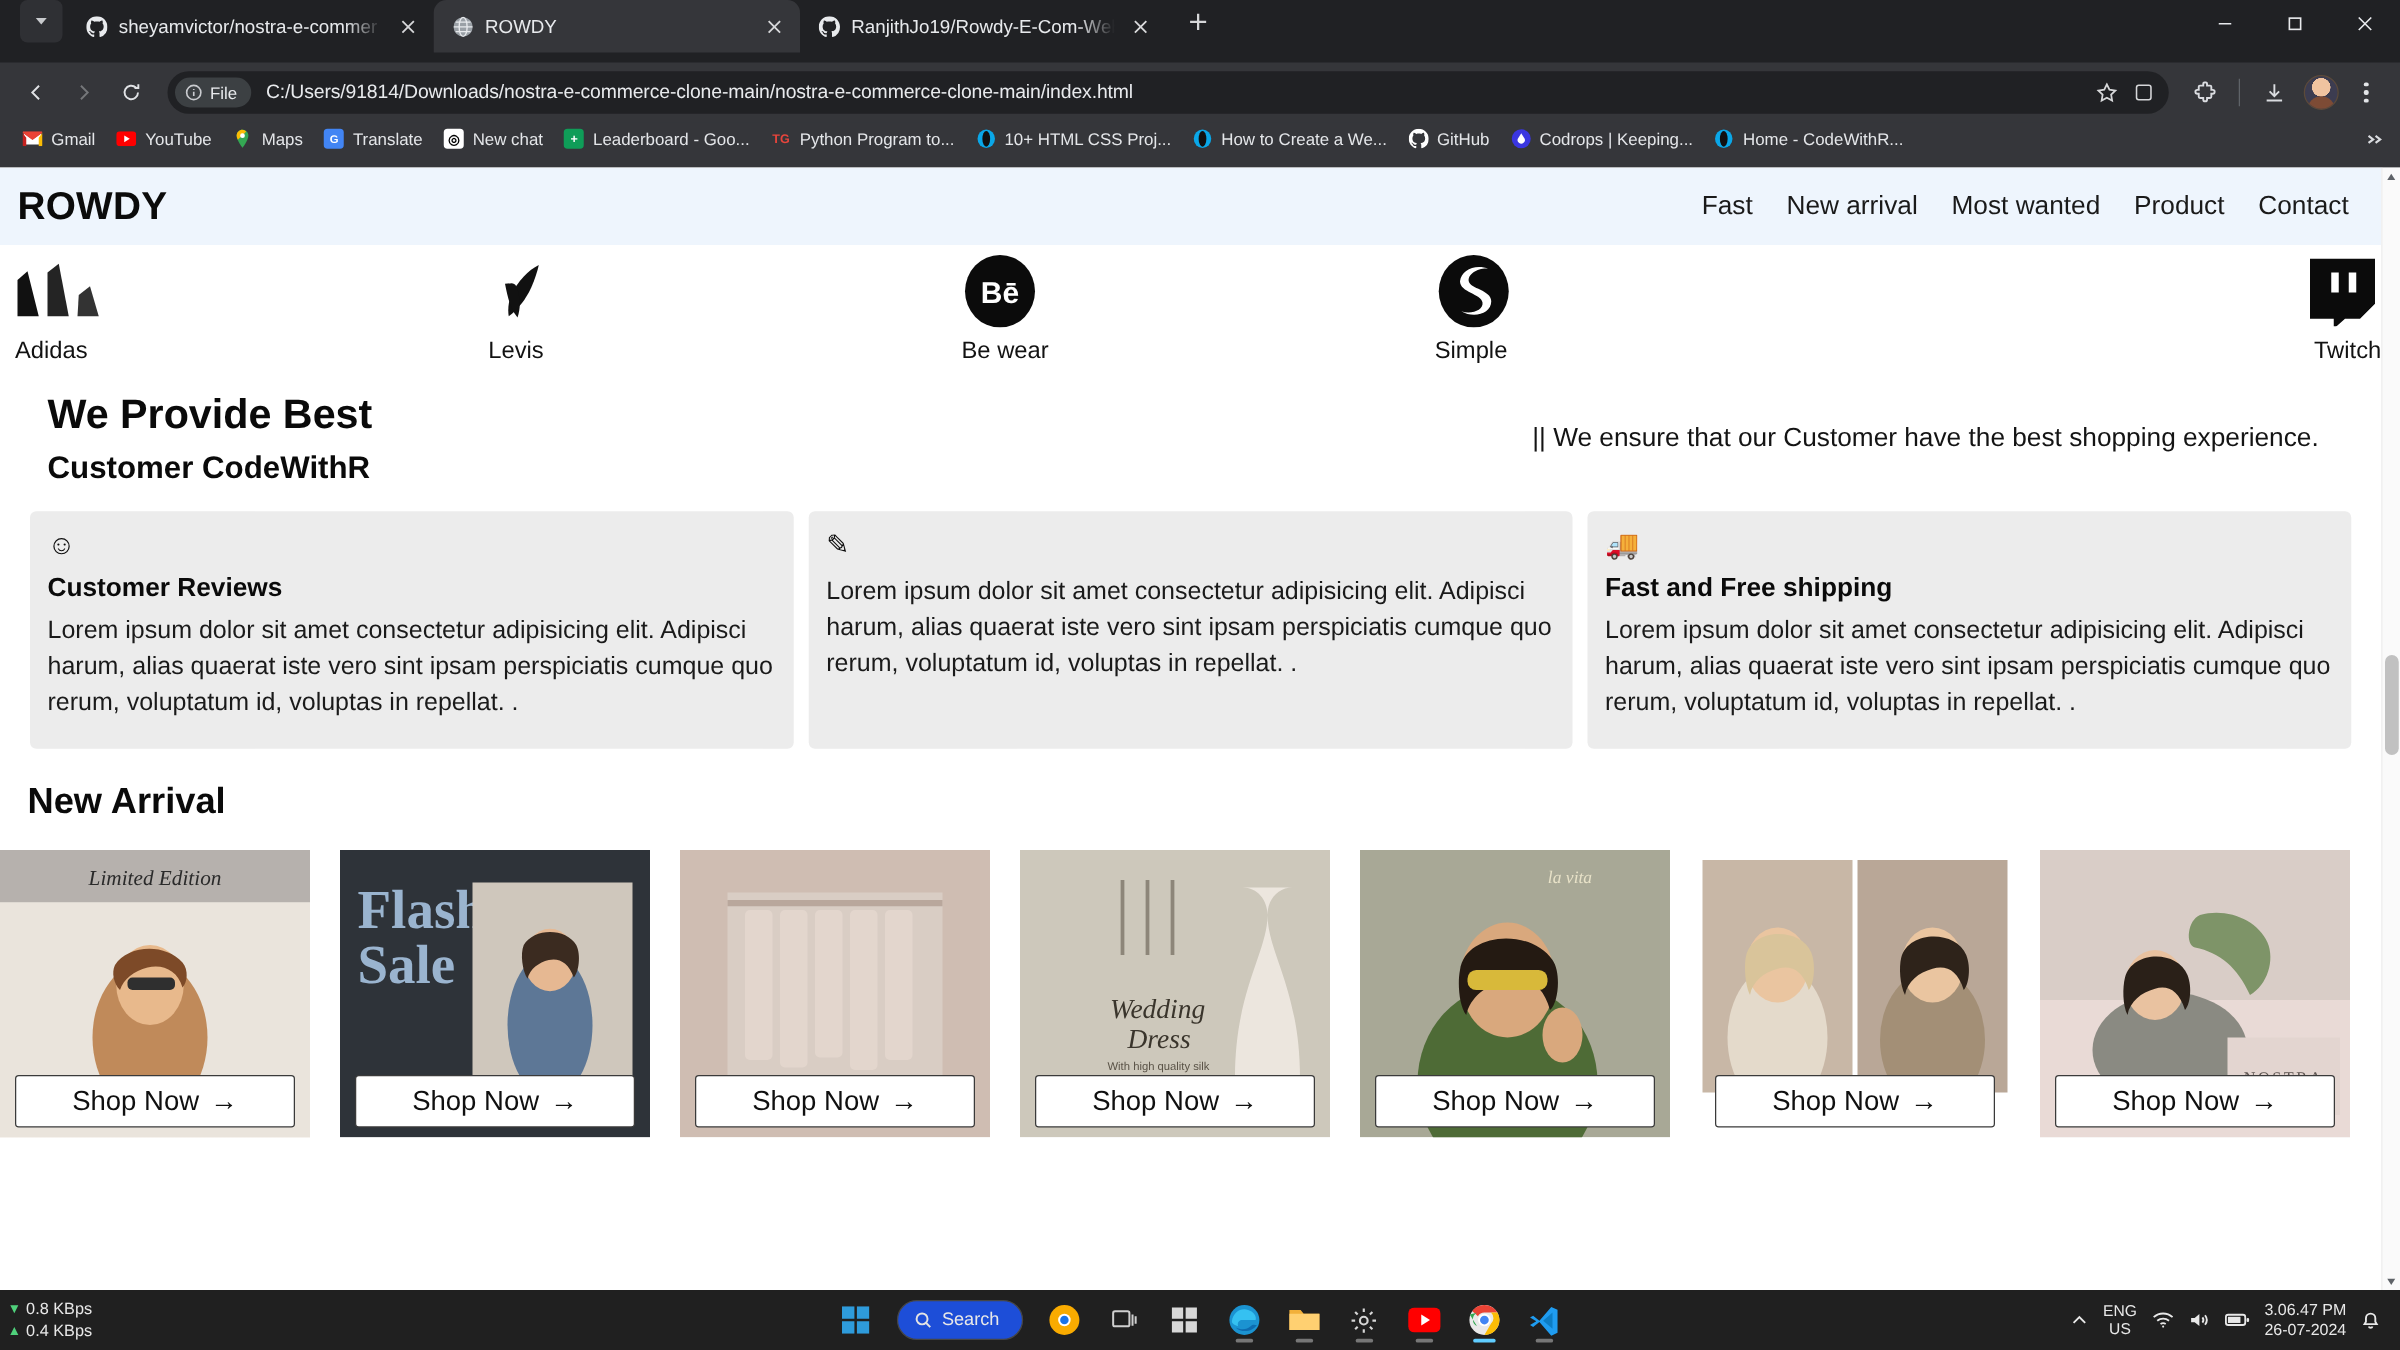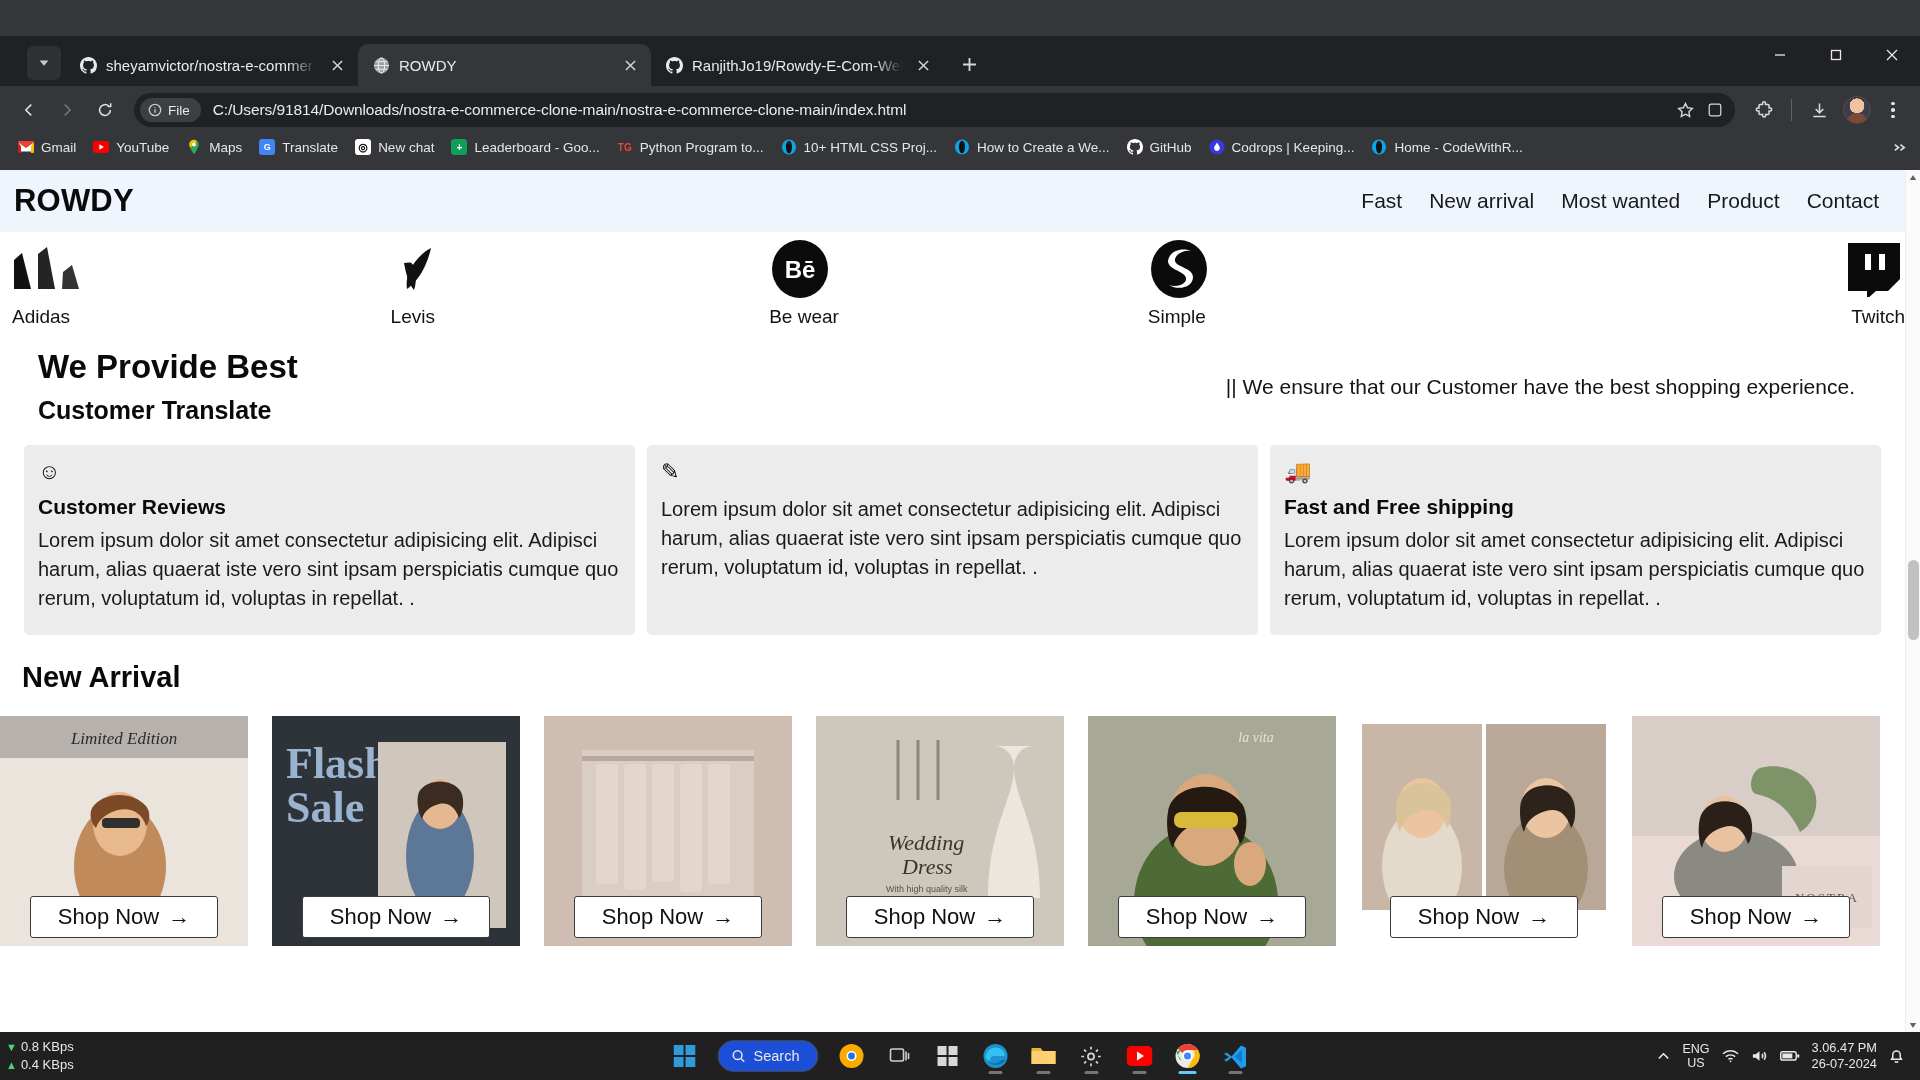--- a/index.html
+++ b/index.html
@@ -7,22 +7,22 @@
   body {
     font-family: "Liberation Sans", sans-serif;
     background: #202124;
   }
 
   
   .chrome { width: 1920px; height: 1080px; display: flex; flex-direction: column; background:#35363a; }
 
   
   .tabstrip {
-    height: 50px; background: #202124; display: flex; align-items: flex-end;
-    padding-left: 21px; position: relative; flex: none; margin-top: 36px;
+    height: 50px; background: #202124; display: flex; 
+    padding-left: 10px; position: relative; flex: none;
   }
   .tab-search {
     width: 34px; height: 34px; margin: 0 4px 6px 6px; border-radius: 6px;
     background: #2f3034; display:flex; align-items:center; justify-content:center;
     cursor: pointer;
   }
   .tab-search svg { width: 14px; height: 14px; fill:#c8cacd; }
   .tab {
     height: 42px; width: 293px; display: flex; align-items: center;
     padding: 0 10px 0 14px; border-radius: 10px 10px 0 0; position: relative;
@@ -139,21 +139,21 @@
   .card-title { font-size: 21px; font-weight: 700; color:#0a0a0a; margin-bottom: 7px; }
   .card-text { font-size: 20px; line-height: 1.45; color:#1a1a1a; }
 
   .new-arrival-h { font-size: 29px; font-weight:700; color:#0a0a0a; margin: 26px 0 0 22px; }
 
   
   .carousel { display:flex; gap: 24px; margin-top: 22px; padding-left: 0; }
   .product { width: 248px; height: 230px; flex:none; position:relative; overflow:hidden; }
   .product .shop {
     position:absolute; left: 50%; transform: translateX(-50%); bottom: 8px;
-    width: 188px; height: 42px; background:#fff; border: 1px solid #3a3a3a; border-radius: 3px;
+    width: 224px; height: 42px; background:#fff; border: 1px solid #3a3a3a; border-radius: 3px;
     display:flex; align-items:center; justify-content:center; gap: 9px;
     font-size: 22px; color:#101010; cursor:pointer;
   }
 
   
   .scrollbar { width: 15px; background:#fafafa; position:relative; flex:none; border-left:1px solid #eee; }
   .sb-arrow { height:15px; display:flex; align-items:center; justify-content:center; cursor:pointer; }
   .sb-arrow svg { width:8px;height:8px;fill:#5f6368; }
   .sb-thumb { position:absolute; left:2px; width:11px; border-radius:6px; background:#c1c1c1; cursor:pointer; }
 
@@ -483,21 +483,21 @@
               </svg>
           </div>
           <div class="logo-name">Twitch</div>
         </div>
       </div>
 
       <div class="section-provide">
         <div class="provide-top">
           <div>
             <div class="provide-h1">We Provide Best</div>
-            <div class="provide-h2">Customer Translate</div>
+            <div class="provide-h2">Customer CodeWithR</div>
           </div>
           <div class="provide-note">|| We ensure that our Customer have the best shopping experience.</div>
         </div>
 
         <div class="cards">
           <div class="card">
             <span class="card-icon">☺</span>
             <div class="card-title">Customer Reviews</div>
             <div class="card-text">Lorem ipsum dolor sit amet consectetur adipisicing elit. Adipisci harum, alias quaerat iste vero sint ipsam perspiciatis cumque quo rerum, voluptatum id, voluptas in repellat. .</div>
           </div>

